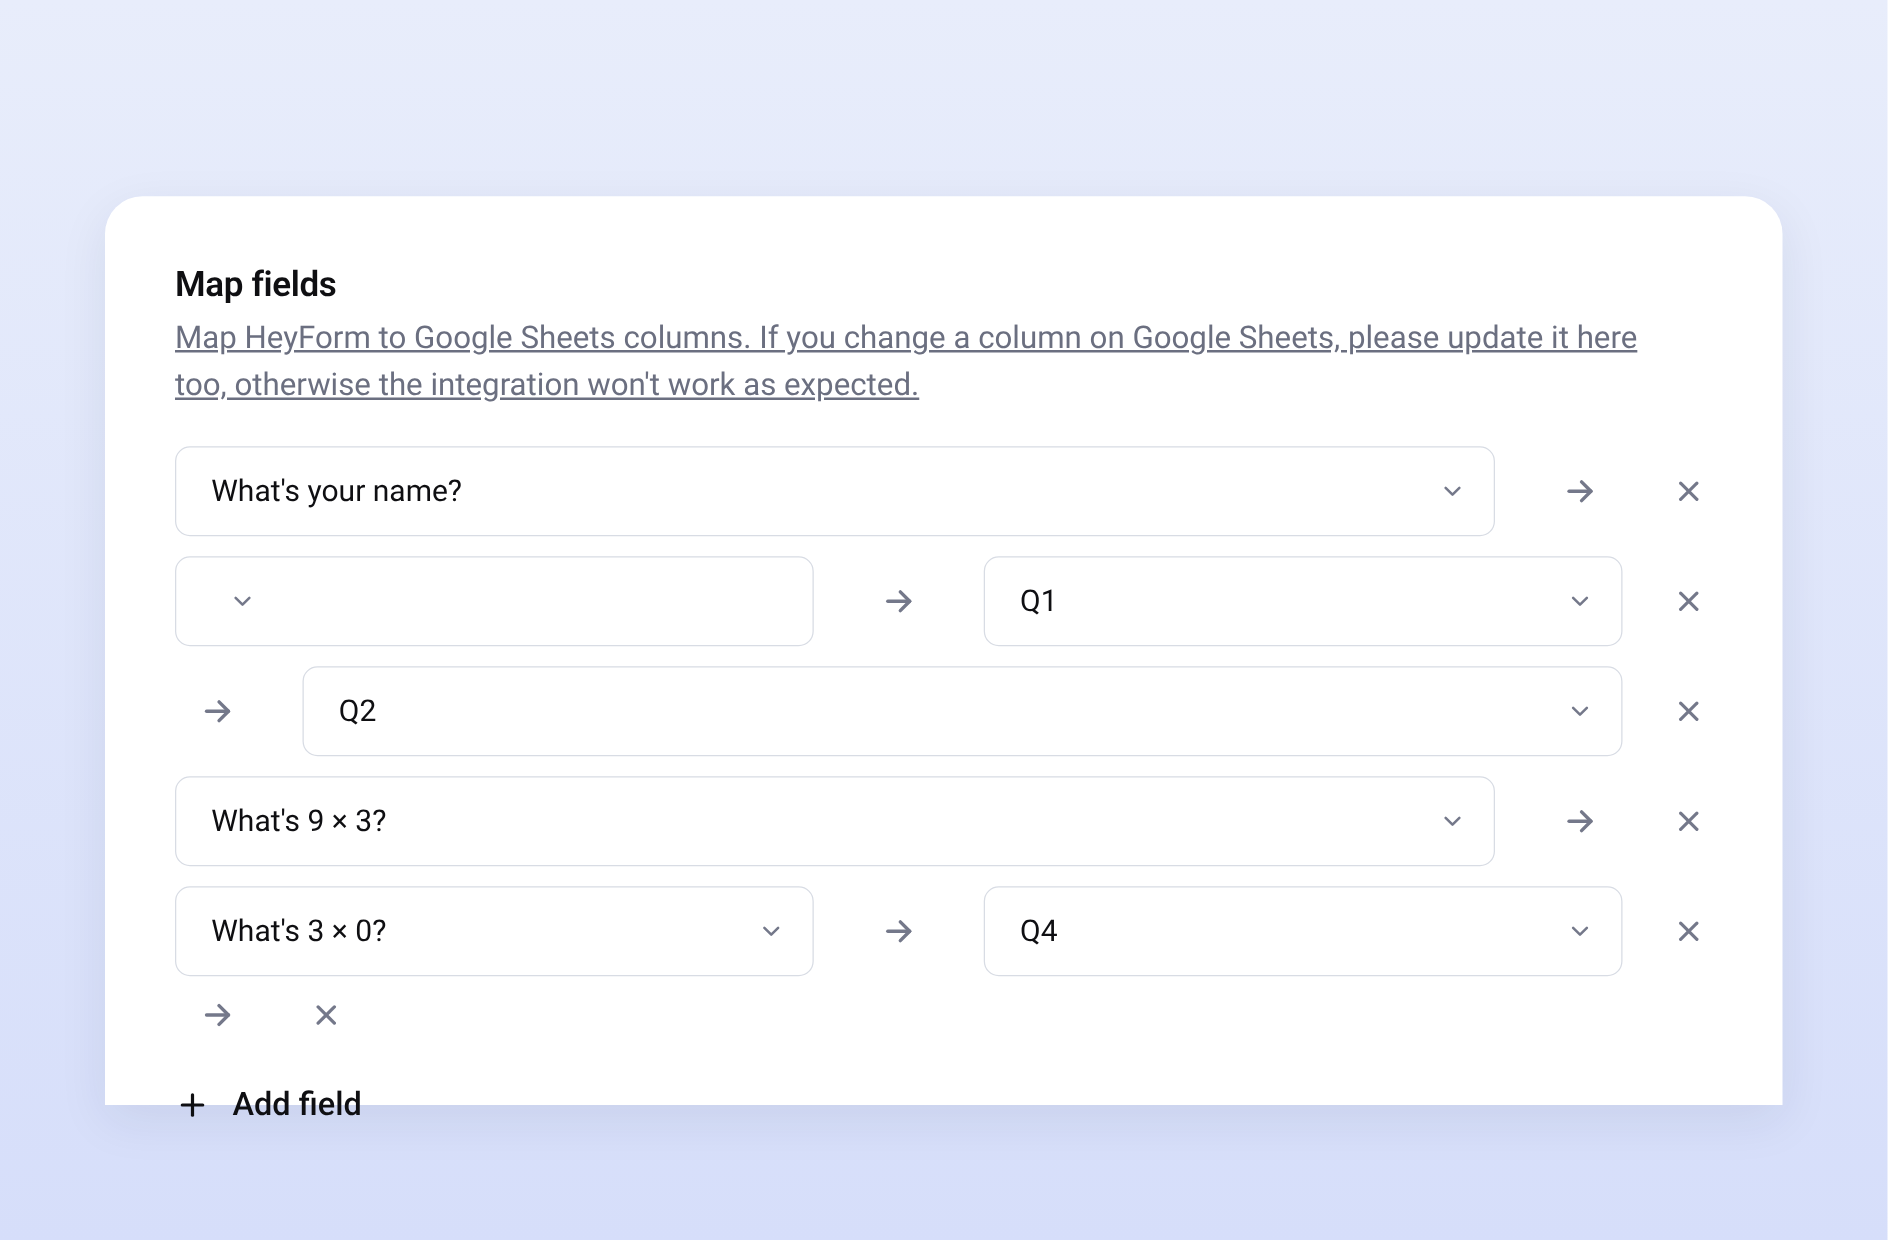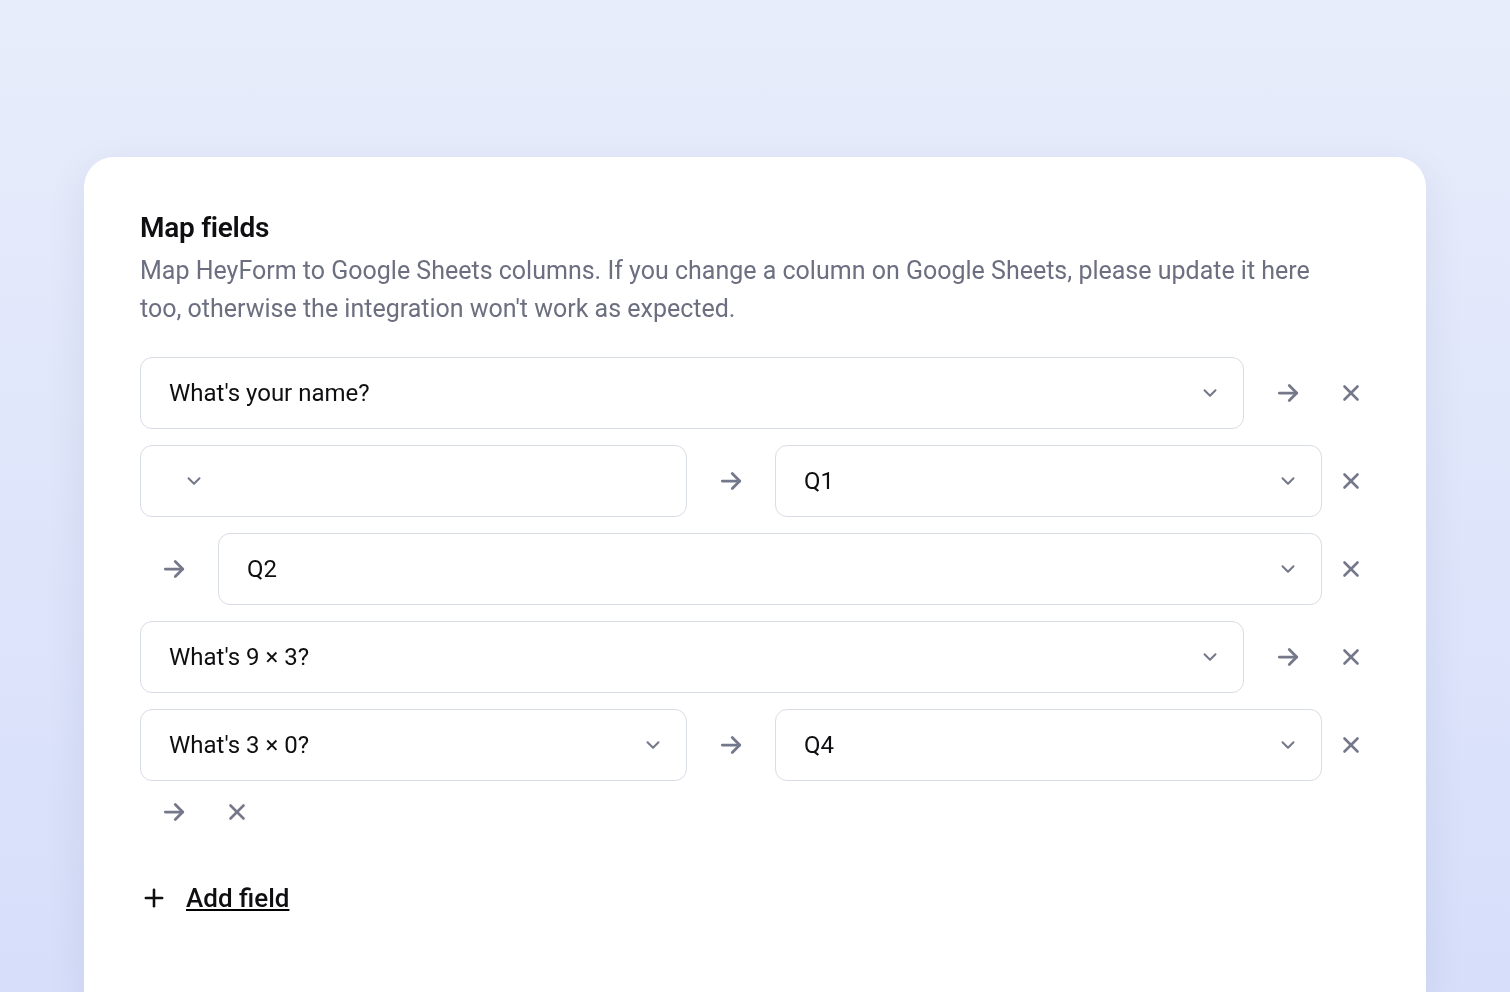--- a/index.html
+++ b/index.html
@@ -14,21 +14,21 @@
   html,body{margin:0;padding:0;height:100%;}
   body{
     font-family:-apple-system,BlinkMacSystemFont,"Segoe UI",Roboto,Helvetica,Arial,sans-serif;
     background:linear-gradient(180deg,#e8edfb 0%,#d6defa 100%);
     width:1510px;
     height:992px;
     overflow:hidden;
   }
   .stage{
     width:1510px;
-    height:992px;
+    height:884px;
     position:relative;
   }
   .card{
     position:absolute;
     left:84px;
     top:157px;
     right:84px;
     bottom:0;
     background:var(--bg-page);
     border-radius:30px 30px 0 0;
@@ -41,26 +41,27 @@
     color:var(--text-dark);
     letter-spacing:-0.01em;
     margin:0 0 8px 0;
   }
   .subtitle{
     font-size:25px;
     line-height:1.5;
     color:var(--text-muted);
     margin:0 0 30px 0;
     max-width:1200px;
+    text-decoration:underline;
   }
   .rows{}
   .row{
     display:flex;
     align-items:center;
-    gap:10px;
+    gap:34px;
     margin-bottom:16px;
   }
   .select{
     flex:1 1 0;
     min-width:0;
     display:flex;
     align-items:center;
     justify-content:space-between;
     height:72px;
     border:1px solid var(--border);
@@ -88,23 +89,22 @@
     display:flex;
     justify-content:center;
     align-items:center;
     cursor:pointer;
     color:var(--icon-muted);
   }
   .add-row{
     display:inline-flex;
     align-items:center;
     gap:18px;
-    margin-top:40px;
+    margin-top:26px;
     cursor:pointer;
-    text-decoration:underline;
   }
   .add-row .plus{display:flex;align-items:center;justify-content:center;}
   .add-label{
     font-size:26px;
     font-weight:500;
     color:var(--text-dark);
   }
   svg{display:block;}
 </style>
 </head>

